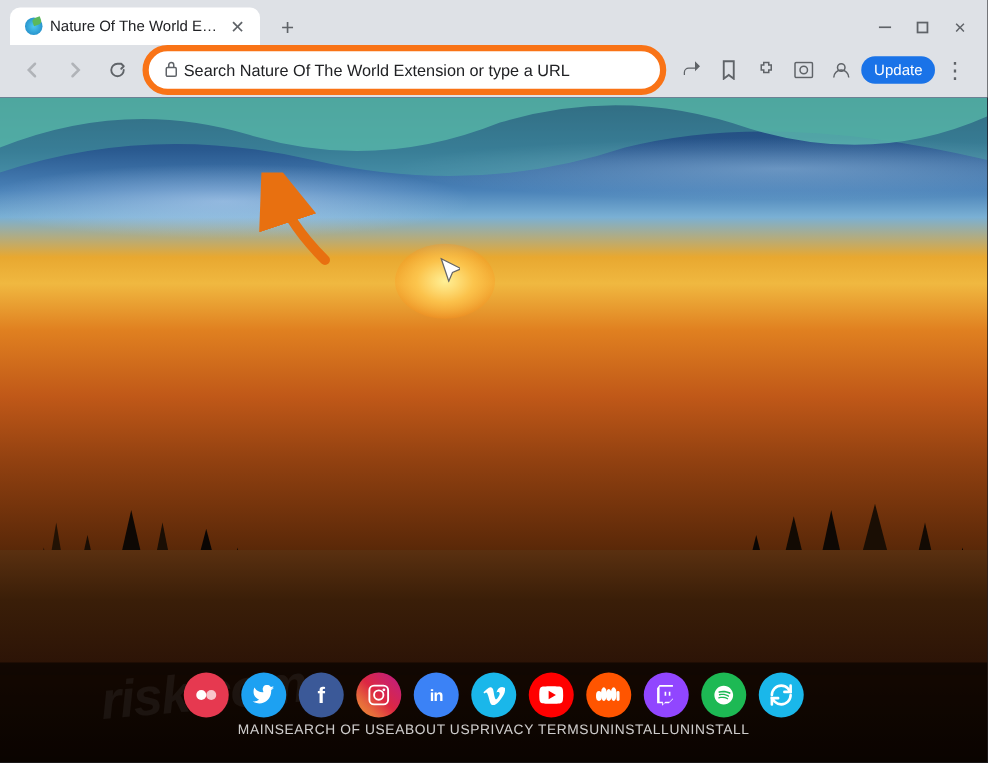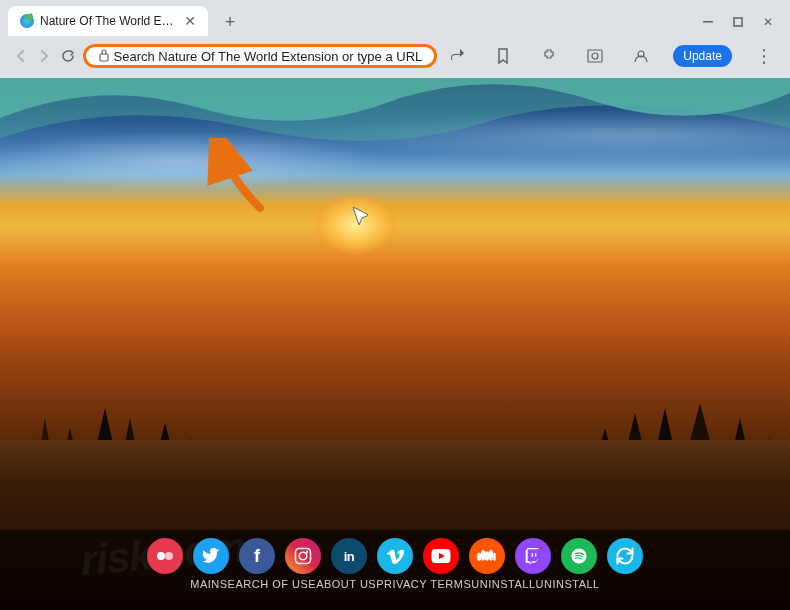--- a/index.html
+++ b/index.html
@@ -34,22 +34,22 @@
     }
     .nav-btn {
       width: 28px; height: 28px; border-radius: 50%;
       display: flex; align-items: center; justify-content: center;
       color: #5f6368; cursor: pointer; font-size: 14px;
     }
     .nav-btn.disabled { color: #b0b3b8; cursor: default; }
     .address-bar {
       flex: 1; display: flex; align-items: center; gap: 4px;
       background: #fff; border-radius: 20px; padding: 4px 12px;
-      height: 24px; font-size: 13px; color: #202124;
-      border: 3px solid #f97316;
+      height: 40px; font-size: 13px; color: #202124;
+      border: 5px solid #f97316;
     }
     .address-icon { color: #5f6368; font-size: 13px; }
     .address-text { flex: 1; font-size: 13px; color: #202124; white-space: nowrap; overflow: hidden; text-overflow: ellipsis; }
     .toolbar-icon {
       width: 28px; height: 28px; border-radius: 50%;
       display: flex; align-items: center; justify-content: center;
       color: #5f6368; font-size: 14px; cursor: pointer;
     }
     .update-btn {
       background: #1a73e8; color: white; border-radius: 14px;
@@ -225,21 +225,21 @@
     <div class="address-bar">
       <span class="address-icon">
         <svg width="12" height="14">
             <rect x="2" y="6" width="8" height="7" rx="1" fill="none" stroke="#5f6368" stroke-width="1.2"></rect>
             <path d="M4 6V4a2 2 0 1 1 4 0v2" fill="none" stroke="#5f6368" stroke-width="1.2"></path>
           </svg>
       </span>
       <span class="address-text">Search Nature Of The World Extension or type a URL</span>
     </div>
 
-    <div style="display:flex;align-items:center;gap:18px;">
+    <div style="display:flex;align-items:center;gap:2px;">
       <div class="toolbar-icon">
         <svg width="14" height="16">
             <path d="M10 1l4 4-4 4V7H5a3 3 0 0 0-3 3v2H1v-2a4 4 0 0 1 4-4h5V1z" fill="#5f6368"></path>
           </svg>
       </div>
       <div class="toolbar-icon">
         <svg width="12" height="16">
             <path d="M2 1h8v14l-4-3-4 3V1z" fill="none" stroke="#5f6368" stroke-width="1.5"></path>
           </svg>
       </div>
@@ -353,21 +353,21 @@
       </div>
 
       <div class="social-icon" style="background:linear-gradient(45deg,#f09433,#e6683c,#dc2743,#cc2366,#bc1888);">
         <svg width="18" height="18" viewBox="0 0 24 24" fill="none" stroke="white" stroke-width="2">
             <rect x="2" y="2" width="20" height="20" rx="5"></rect>
             <circle cx="12" cy="12" r="5"></circle>
             <circle cx="17.5" cy="6.5" r="1.5" fill="white" stroke="none"></circle>
           </svg>
       </div>
 
-      <div class="social-icon" style="background:#0c4a6e;">
+      <div class="social-icon" style="background:#3b82f6;">
         <span style="font-size:13px;font-weight:bold;color:white;letter-spacing:-0.5px;">in</span>
       </div>
 
       <div class="social-icon" style="background:#1ab7ea;">
         <svg width="18" height="16" viewBox="0 0 24 20" fill="white">
             <path d="M23.9 5.8c-.1 2.3-1.7 5.4-4.8 9.3C16 19 13.4 21 11.2 21c-1.3 0-2.4-1.2-3.3-3.6-.6-2.2-1.2-4.4-1.8-6.6-.7-2.4-1.4-3.6-2.2-3.6-.2 0-.8.4-1.9 1.1L1 7.1c1.2-1.1 2.4-2.1 3.6-3.2 1.6-1.4 2.8-2.1 3.6-2.2 1.9-.2 3.1 1.1 3.5 3.9.5 2.9.8 4.7 1 5.4.5 2.4 1.1 3.6 1.8 3.6.5 0 1.2-.8 2.2-2.3 1-1.5 1.5-2.7 1.6-3.5.1-1.3-.4-2-1.6-2-.6 0-1.2.1-1.8.4 1.2-3.8 3.4-5.7 6.7-5.6 2.4.1 3.6 1.6 3.4 4.2z"></path>
           </svg>
       </div>
 
       <div class="social-icon" style="background:#ff0000;">

